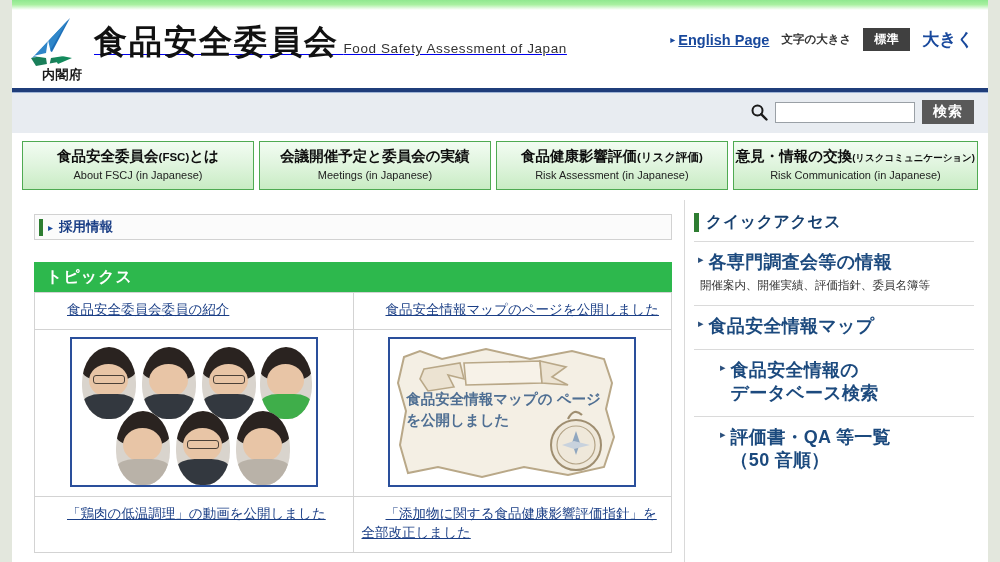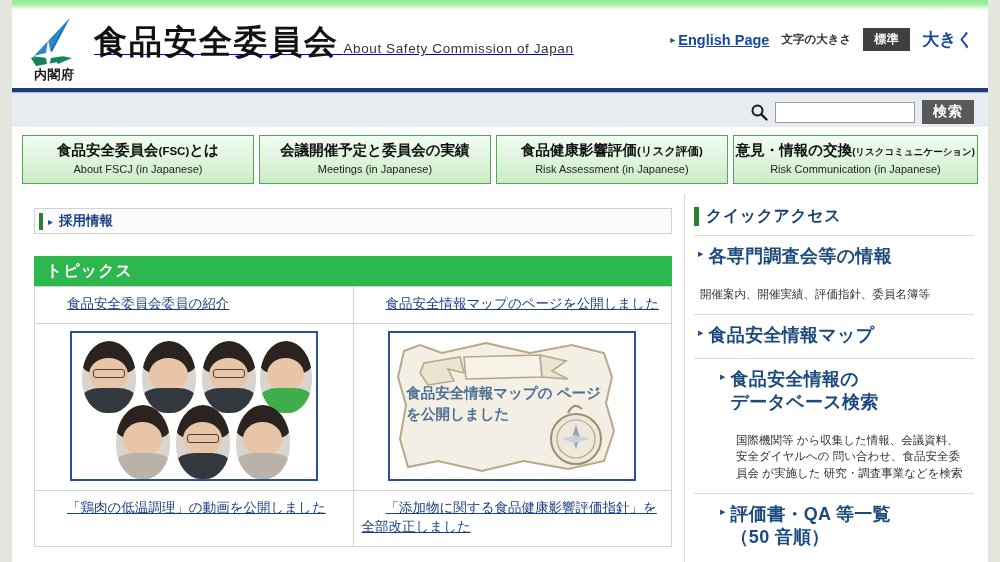--- a/index.html
+++ b/index.html
@@ -36,21 +36,21 @@
   .logo-block {
     position: absolute;
     left: 10px; top: 4px;
     display: flex;
     align-items: flex-start;
   }
   .logo-mark { width: 66px; height: 68px; position: relative; flex: 0 0 auto; }
   .logo-mark svg { display: block; }
   .logo-naikakufu {
     position: absolute;
-    left: 12px; bottom: -2px;
+    left: 20px; bottom: -2px;
     font-size: 13px;
     font-weight: bold;
     color: #1a1a1a;
     letter-spacing: 0.5px;
     white-space: nowrap;
   }
   .logo-text { margin-left: 6px; padding-top: 10px; }
   .logo-jp {
     font-size: 33px;
     font-weight: bold;
@@ -91,21 +91,21 @@
     letter-spacing: 0.5px;
   }
   .fs-big { font-size: 17px; color: #18489c; font-weight: bold; }
 
   
   .navy-rule { height: 4px; background: #1f3d7a; }
   .navy-rule2 { height: 1px; background: #9fb4d6; }
 
   
   .searchband {
-    height: 34px;
+    height: 40px;
     background: #e8ecf1;
     position: relative;
   }
   .searchbox {
     position: absolute;
     right: 14px; top: 7px;
     display: flex; align-items: center; gap: 7px;
   }
   .mag {
     width: 18px; height: 18px;
@@ -299,21 +299,21 @@
   .qa-item.sub { padding-left: 26px; }
   .qa-item.noborder { border-bottom: none; }
   .qa-row { display: flex; align-items: flex-start; }
   .qa-arrow { font-size: 11px; color: #2a4f7c; margin-right: 5px; line-height: 1.5; }
   .qa-label {
     font-size: 18px; font-weight: bold; color: #1c4a7e;
     line-height: 1.28; letter-spacing: 0.3px;
   }
   .qa-desc {
     font-size: 11.5px; color: #333;
-    line-height: 1.45; margin-top: 18px; padding-left: 2px;
+    line-height: 1.45; margin-top: 3px; padding-left: 2px;
   }
   .qa-item.sub .qa-desc { padding-left: 16px; }
 </style>
 </head>
 <body>
 
 <div class="page">
   <div class="shell">
 
     <div class="topstrip"></div>
@@ -325,21 +325,21 @@
             <path d="M48 4 L30 38 L20 34 Z" fill="#1d6fb8"></path>
             <path d="M46 6 L26 40 L10 44 Z" fill="#2f86c9"></path>
             <path d="M9 44 L30 40 L36 48 L14 52 Z" fill="#1a7f5a"></path>
             <path d="M30 40 L50 44 L36 50 Z" fill="#138a5c"></path>
             <path d="M26 26 L29 39 L42 42 L29 44 L26 57 L24 44 L11 42 L24 39 Z" fill="#ffffff"></path>
           </svg>
           <span class="logo-naikakufu">内閣府</span>
         </span>
         <span class="logo-text">
           <span class="logo-jp">食品安全委員会</span>
-          <span class="logo-en">About Safety Commission of Japan</span>
+          <span class="logo-en">Food Safety Assessment of Japan</span>
         </span>
       </a>
 
       <div class="header-util">
         <a class="english-link" href="#">
           <span class="arrow-s">▸</span>
           <span class="lbl">English Page</span>
         </a>
         <span class="fs-label">文字の大きさ</span>
         <span class="fs-std">標準</span>
@@ -500,21 +500,20 @@
               <span class="qa-label">食品安全情報マップ</span>
             </div>
           </div>
 
           <div class="qa-item sub">
             <div class="qa-row">
               <span class="qa-arrow">▸</span>
               <span class="qa-label" style="white-space:pre-line">食品安全情報の
 データベース検索</span>
             </div>
-            <div class="qa-desc">国際機関等 から収集した情報、会議資料、安全ダイヤルへの 問い合わせ、食品安全委員会 が実施した 研究・調査事業などを検索</div>
           </div>
 
           <div class="qa-item sub noborder">
             <div class="qa-row">
               <span class="qa-arrow">▸</span>
               <span class="qa-label" style="white-space:pre-line">評価書・QA 等一覧
 （50 音順）</span>
             </div>
           </div>
         </div>

